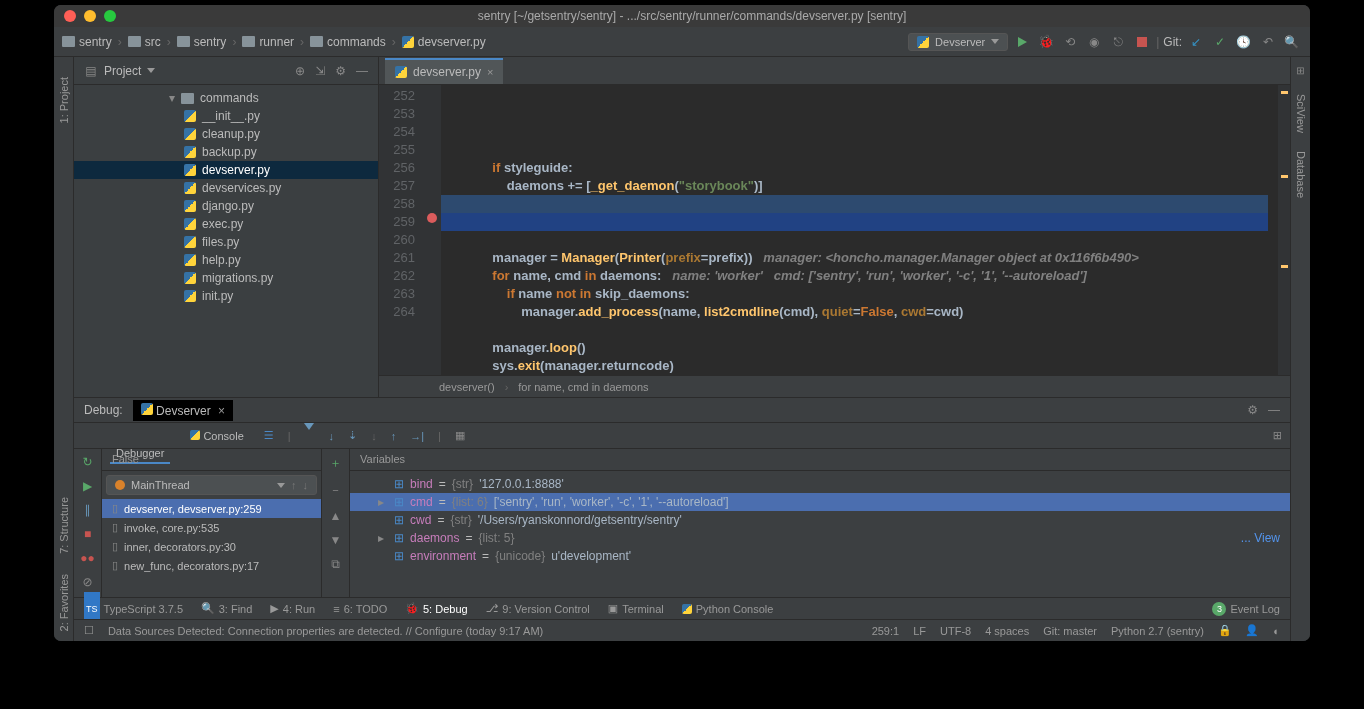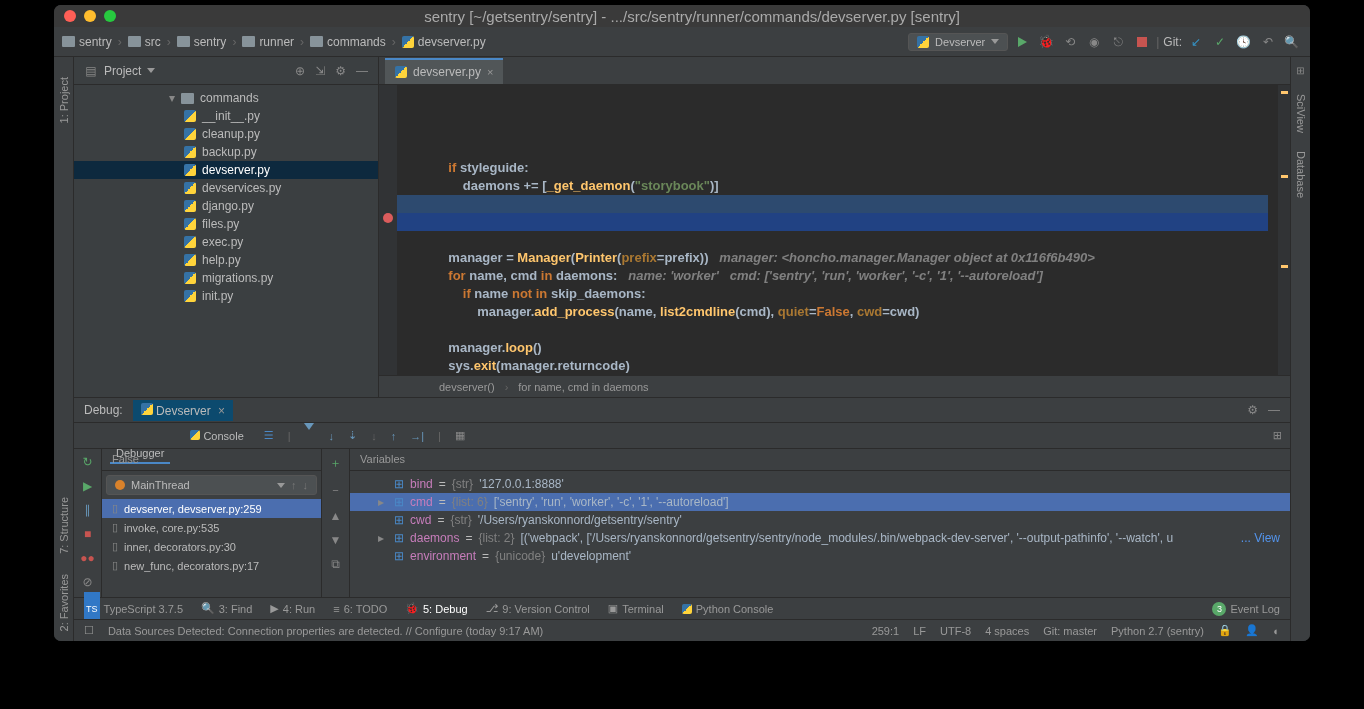--- a/index.html
+++ b/index.html
@@ -2,21 +2,21 @@
 <html><head>
 <meta charset="utf-8">
 <style>
 * { margin: 0; padding: 0; box-sizing: border-box; font-family: -apple-system, "Segoe UI", sans-serif; }
 body { background: #000; width: 1364px; height: 709px; overflow: hidden; }
 .window { position: absolute; left: 54px; top: 5px; width: 1256px; height: 636px; background: #3c3f41; border-radius: 7px; overflow: hidden; display: flex; flex-direction: column; font-size: 12px; color: #bbb; box-shadow: 0 10px 40px rgba(0,0,0,.5); }
 .titlebar { height: 22px; background: #3a3a3a; display: flex; align-items: center; position: relative; }
 .traffic { display: flex; gap: 8px; padding-left: 10px; }
 .dot { width: 12px; height: 12px; border-radius: 50%; }
 .dot.r { background: #ff5f56; } .dot.y { background: #ffbd2e; } .dot.g { background: #27c93f; }
-.title { position: absolute; left: 0; right: 0; text-align: center; font-size: 15px; color: #aaa; pointer-events: none; margin-left: 20px; }
+.title { position: absolute; left: 0; right: 0; text-align: center; font-size: 12px; color: #aaa; pointer-events: none; margin-left: 20px; }
 .toolbar { height: 30px; background: #3c3f41; border-bottom: 1px solid #2b2b2b; display: flex; align-items: center; padding: 0 8px; gap: 4px; }
 .crumb { color: #bbb; font-size: 12px; display: flex; align-items: center; gap: 4px; }
 .crumb-sep { color: #666; margin: 0 2px; }
 .folder-ico { width: 13px; height: 11px; background: #87939a; display: inline-block; border-radius: 1px; }
 .py-ico { width: 12px; height: 12px; display: inline-block; background: linear-gradient(135deg, #3572A5 50%, #FFD43B 50%); border-radius: 2px; }
 .spacer { flex: 1; }
 .runconfig { background: #4c5052; border: 1px solid #555; border-radius: 3px; padding: 2px 8px; display: flex; align-items: center; gap: 6px; font-size: 11px; }
 .tbtn { width: 20px; height: 20px; display: flex; align-items: center; justify-content: center; cursor: pointer; }
 .tri-g { border-left: 9px solid #59a869; border-top: 5px solid transparent; border-bottom: 5px solid transparent; }
 .bug-g { color: #59a869; font-size: 13px; }
@@ -48,21 +48,21 @@
 .hl-current { background: #214283; position: absolute; left: 0; right: 10px; top: 128px; height: 18px; }
 .hl-for { background: #2d4a6f; position: absolute; left: 0; right: 10px; top: 110px; height: 18px; }
 .kw { color: #cc7832; } .str { color: #6a8759; } .cmt { color: #808080; font-style: italic; } .fn { color: #ffc66d; } .param { color: #aa7832; }
 .marker-strip { width: 12px; background: #313335; position: relative; }
 .marker { position: absolute; right: 2px; width: 7px; height: 3px; }
 .bread { height: 22px; background: #3c3f41; border-top: 1px solid #2b2b2b; display: flex; align-items: center; gap: 8px; padding-left: 60px; font-size: 11px; color: #999; }
 .debug-panel { height: 200px; background: #3c3f41; border-top: 1px solid #2b2b2b; display: flex; flex-direction: column; }
 .dp-head { height: 25px; display: flex; align-items: center; padding: 0 10px; gap: 10px; border-bottom: 1px solid #2b2b2b; }
 .dp-head .dtabs { display: flex; gap: 2px; }
 .dtab { padding: 3px 8px; font-size: 12px; }
-.dtab.active { background: #0c4a6e; }
+.dtab.active { background: #000000; }
 .dp-tools { height: 26px; display: flex; align-items: center; padding-left: 36px; gap: 14px; border-bottom: 1px solid #2b2b2b; font-size: 11px; }
 .dp-tools .sub { padding: 3px 6px; }
 .dp-tools .sub.active { border-bottom: 2px solid #4a88c7; margin-top: 36px; }
 .dp-body { flex: 1; display: flex; }
 .dp-left { width: 28px; display: flex; flex-direction: column; align-items: center; padding-top: 6px; gap: 10px; border-right: 1px solid #2b2b2b; }
 .frames { width: 220px; border-right: 1px solid #2b2b2b; display: flex; flex-direction: column; }
 .frames-head, .vars-head { height: 22px; padding: 4px 10px; font-size: 11px; color: #999; border-bottom: 1px solid #2b2b2b; }
 .thread-sel { background: #4c5052; margin: 4px; padding: 3px 8px; border: 1px solid #555; border-radius: 3px; display: flex; align-items: center; gap: 6px; font-size: 11px; }
 .thread-ico { width: 10px; height: 10px; border-radius: 50%; background: #d9822b; }
 .frame-item { padding: 3px 10px; font-size: 11px; display: flex; align-items: center; gap: 6px; }
@@ -163,37 +163,52 @@
             </div>
           </div>
           <div class="tree" id="tree">
               <div class="tree-item folder"><span style="color:#888">▾</span><span class="folder-ico"></span>commands</div>
               <div class="tree-item"><span class="py-ico"></span>__init__.py</div>
               <div class="tree-item"><span class="py-ico"></span>cleanup.py</div>
               <div class="tree-item"><span class="py-ico"></span>backup.py</div>
               <div class="tree-item sel"><span class="py-ico"></span>devserver.py</div>
               <div class="tree-item"><span class="py-ico"></span>devservices.py</div>
               <div class="tree-item"><span class="py-ico"></span>django.py</div>
+              <div class="tree-item"><span class="py-ico"></span>exec.py</div>
               <div class="tree-item"><span class="py-ico"></span>files.py</div>
-              <div class="tree-item"><span class="py-ico"></span>exec.py</div>
               <div class="tree-item"><span class="py-ico"></span>help.py</div>
               <div class="tree-item"><span class="py-ico"></span>migrations.py</div>
               <div class="tree-item"><span class="py-ico"></span>init.py</div>
             </div>
         </div>
 
         <div class="editor">
           <div class="tabs">
             <div class="tab">
               <span class="py-ico"></span>
               <span>devserver.py</span>
               <span class="x">×</span>
             </div>
           </div>
           <div class="code-area">
+            <div class="gut" id="gutter">
+                <div>252</div>
+                <div>253</div>
+                <div>254</div>
+                <div>255</div>
+                <div>256</div>
+                <div>257</div>
+                <div>258</div>
+                <div>259</div>
+                <div>260</div>
+                <div>261</div>
+                <div>262</div>
+                <div>263</div>
+                <div>264</div>
+              </div>
             <div class="gut2">
                 <div class="bp"></div>
               </div>
             <div class="code" id="code">
               <div class="hl-for"></div>
               <div class="hl-current"></div>
             <div class="code-line">            <span class="kw">if</span> styleguide:</div><div class="code-line">                daemons += [<span class="fn">_get_daemon</span>(<span class="str">"storybook"</span>)]</div><div class="code-line">&nbsp;</div><div class="code-line">            cwd = os.path.<span class="fn">realpath</span>(os.path.<span class="fn">join</span>(settings.PROJECT_ROOT, os.pardir, os.pardir))  <span class="cmt">cwd: '/Users/ryanskonnord/getsen</span></div><div class="code-line">&nbsp;</div><div class="code-line">            manager = <span class="fn">Manager</span>(<span class="fn">Printer</span>(<span class="param">prefix</span>=prefix))   <span class="cmt">manager: &lt;honcho.manager.Manager object at 0x116f6b490&gt;</span></div><div class="code-line">            <span class="kw">for</span> name, cmd <span class="kw">in</span> daemons:   <span class="cmt">name: 'worker'   cmd: ['sentry', 'run', 'worker', '-c', '1', '--autoreload']</span></div><div class="code-line">                <span class="kw">if</span> name <span class="kw">not in</span> skip_daemons:</div><div class="code-line">                    manager.<span class="fn">add_process</span>(name, <span class="fn">list2cmdline</span>(cmd), <span class="param">quiet</span>=<span class="kw">False</span>, <span class="param">cwd</span>=cwd)</div><div class="code-line">&nbsp;</div><div class="code-line">            manager.<span class="fn">loop</span>()</div><div class="code-line">            sys.<span class="fn">exit</span>(manager.returncode)</div></div>
             <div class="marker-strip">
               <div class="marker" style="top:6px;background:#ffc66d"></div>
               <div class="marker" style="top:90px;background:#ffc66d"></div>
@@ -269,21 +284,21 @@
             <span style="color:#888">▲</span>
             <span style="color:#888">▼</span>
             <span style="color:#888">⧉</span>
           </div>
           <div class="vars">
             <div class="vars-head">Variables</div>
             <div class="var-list" id="var-list">
                 <div class="var"><span style="width:10px;display:inline-block"></span><span style="color:#4a88c7">⊞</span> <span class="k">bind</span> = <span class="t">{str}</span> <span class="v">'127.0.0.1:8888'</span></div>
                 <div class="var sel"><span style="color:#888;width:10px;display:inline-block">▸</span><span style="color:#4a88c7">⊞</span> <span class="k">cmd</span> = <span class="t">{list: 6}</span> <span class="v">['sentry', 'run', 'worker', '-c', '1', '--autoreload']</span></div>
                 <div class="var"><span style="width:10px;display:inline-block"></span><span style="color:#4a88c7">⊞</span> <span class="k">cwd</span> = <span class="t">{str}</span> <span class="v">'/Users/ryanskonnord/getsentry/sentry'</span></div>
-                <div class="var"><span style="color:#888;width:10px;display:inline-block">▸</span><span style="color:#4a88c7">⊞</span> <span class="k">daemons</span> = <span class="t">{list: 2}</span> <span class="v">[('webpack', ['/Users/ryanskonnord/getsentry/sentry/node_modules/.bin/webpack-dev-server', '--output-pathinfo', '--watch', u</span><span class="view">... View</span></div>
+                <div class="var"><span style="color:#888;width:10px;display:inline-block">▸</span><span style="color:#4a88c7">⊞</span> <span class="k">daemons</span> = <span class="t">{list: 5}</span> <span class="view">... View</span></div>
                 <div class="var"><span style="width:10px;display:inline-block"></span><span style="color:#4a88c7">⊞</span> <span class="k">environment</span> = <span class="t">{unicode}</span> <span class="v">u'development'</span></div>
               </div>
           </div>
         </div>
       </div>
 
       <div class="bottom-tabs">
         <span class="btab">
             <span style="background:#3178c6;color:#fff;padding:12px 2px;font-size:9px">TS</span> 
             <span>TypeScript 3.7.5</span>

